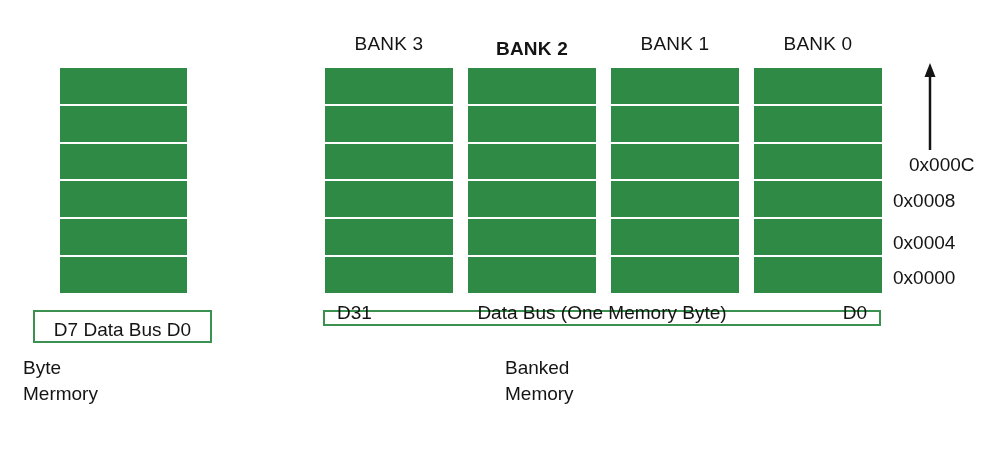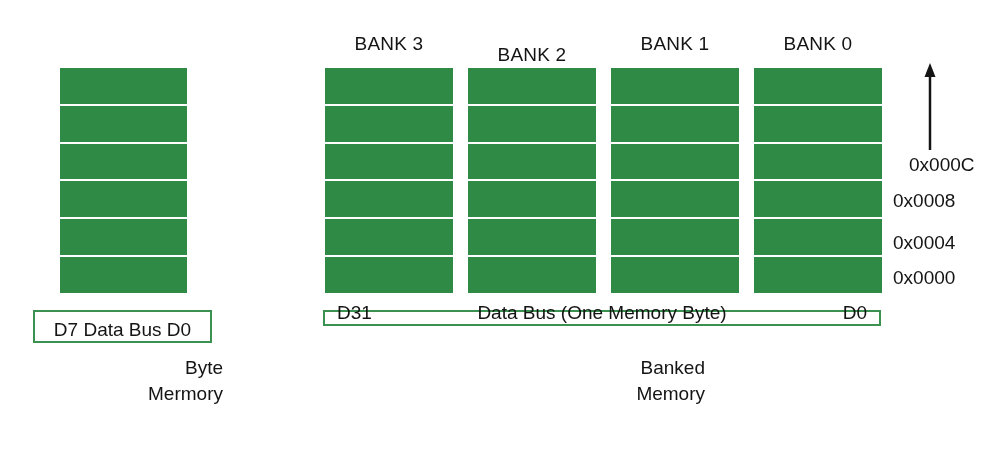--- a/index.html
+++ b/index.html
@@ -69,21 +69,21 @@
     pointer-events: none;
   }
   .bus-edge {
     position: relative;
     z-index: 2;
   }
 
   
   .caption {
     position: absolute;
-    text-align: right;
+    text-align: left;
     font-size: 19px;
     line-height: 26px;
     color: #141414;
   }
   .caption-line { display: block; }
 
   
   .addr-label {
     position: absolute;
     font-size: 19px;
@@ -122,21 +122,21 @@
   <div class="bank-label" style="left:325px; top:33px; width:128px;">BANK 3</div>
   <div class="mem-column" style="left:325px; top:68px; width:128px; height:225px;">
     <div class="mem-cell"></div>
     <div class="mem-cell"></div>
     <div class="mem-cell"></div>
     <div class="mem-cell"></div>
     <div class="mem-cell"></div>
     <div class="mem-cell"></div>
   </div>
 
-  <div class="bank-label" style="left:468px; top:44px; width:128px;">BANK 2</div>
+  <div class="bank-label" style="left:468px; top:38px; width:128px;font-weight:bold;">BANK 2</div>
   <div class="mem-column" style="left:468px; top:68px; width:128px; height:225px;">
     <div class="mem-cell"></div>
     <div class="mem-cell"></div>
     <div class="mem-cell"></div>
     <div class="mem-cell"></div>
     <div class="mem-cell"></div>
     <div class="mem-cell"></div>
   </div>
 
   <div class="bank-label" style="left:611px; top:33px; width:128px;">BANK 1</div>

